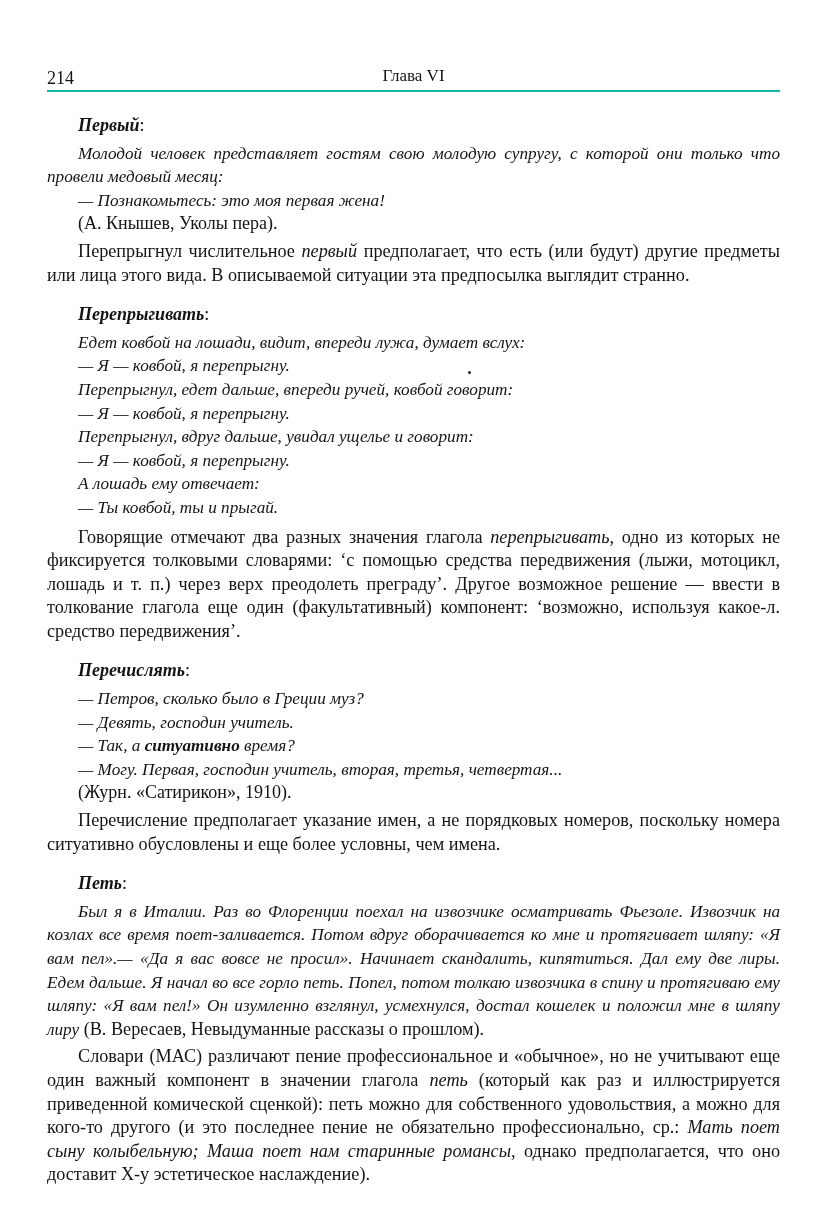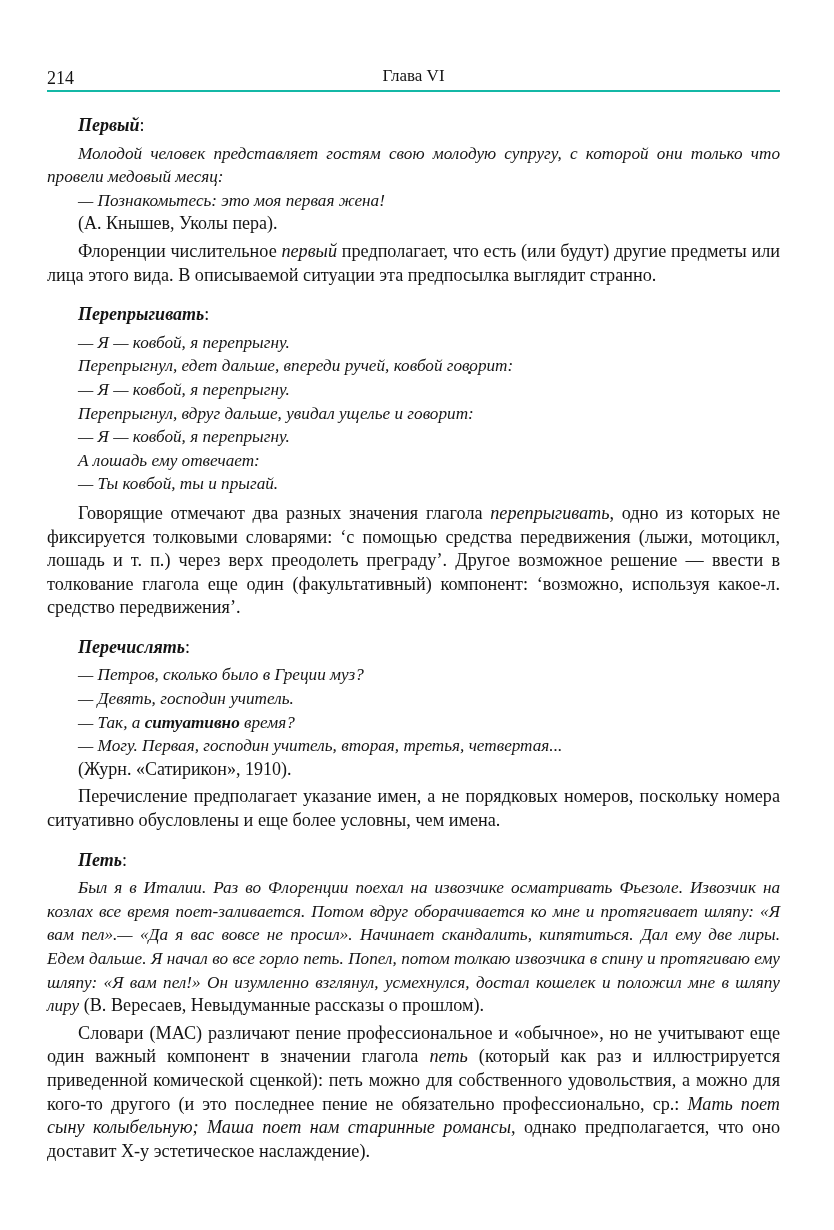--- a/index.html
+++ b/index.html
@@ -41,23 +41,24 @@
     <span class="page-num">214</span>
     <div class="running-title">Глава VI</div>
   </div>
 
   <div class="content">
 
     <div class="entry-head" style="margin-top:22px"><span>Первый</span><span class="colon">:</span></div>
     <p class="ex indent-para" style="text-indent:31px;margin:0">Молодой человек представляет гостям свою молодую супругу, с которой они только что провели медовый месяц:</p>
     <p class="ex">— Познакомьтесь: это моя первая жена!</p>
     <div class="cite">(А. Кнышев, Уколы пера).</div>
-    <p class="para"><span>Флоренции числительное </span><span class="it">первый</span><span> предполагает, что есть (или будут) другие предметы или лица этого вида. В описываемой ситуации эта предпосылка выглядит странно.</span></p>
+    <p class="para"><span>Перепрыгнул числительное </span><span class="it">первый</span><span> предполагает, что есть (или будут) другие предметы или лица этого вида. В описываемой ситуации эта предпосылка выглядит странно.</span></p>
 
     <div class="entry-head"><span>Перепрыгивать</span><span class="colon">:</span></div>
+    <p class="ex">Едет ковбой на лошади, видит, впереди лужа, думает вслух:</p>
     <p class="ex">— Я — ковбой, я перепрыгну.</p>
     <p class="ex">Перепрыгнул, едет дальше, впереди ручей, ковбой говорит:</p>
     <p class="ex">— Я — ковбой, я перепрыгну.</p>
     <p class="ex">Перепрыгнул, вдруг дальше, увидал ущелье и говорит:</p>
     <p class="ex">— Я — ковбой, я перепрыгну.</p>
     <p class="ex">А лошадь ему отвечает:</p>
     <p class="ex">— Ты ковбой, ты и прыгай.</p>
     <p class="para" style="margin-top:6px"><span>Говорящие отмечают два разных значения глагола </span><span class="it">перепрыгивать</span><span>, одно из которых не фиксируется толковыми словарями: ‘с помощью средства передвижения (лыжи, мотоцикл, лошадь и т. п.) через верх преодолеть преграду’. Другое возможное решение — ввести в толкование глагола еще один (факультативный) компонент: ‘возможно, используя какое-л. средство передвижения’.</span></p>
 
     <div class="entry-head"><span>Перечислять</span><span class="colon">:</span></div>

